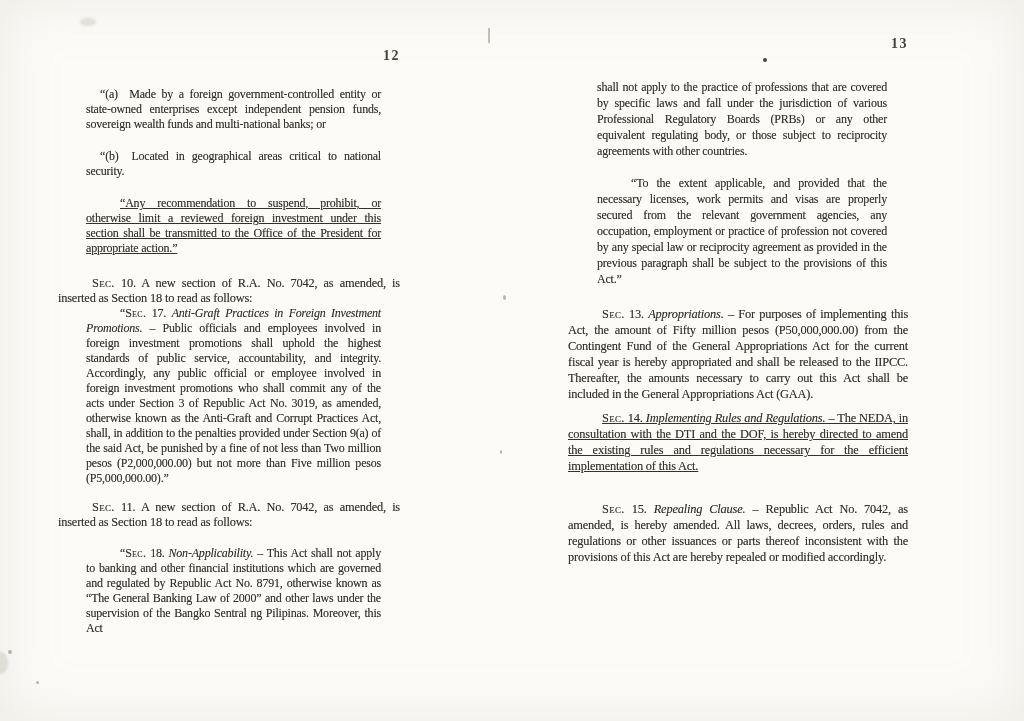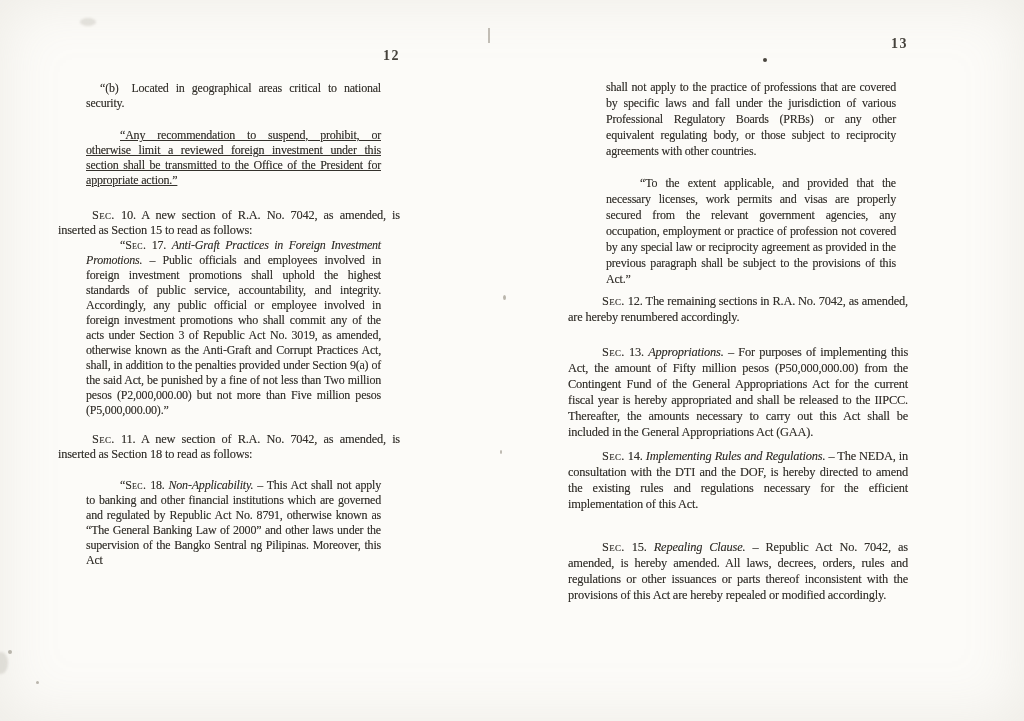--- a/index.html
+++ b/index.html
@@ -20,77 +20,77 @@
     color:#45423c;font-weight:bold;
   }
   .para{
     margin:0;text-align:justify;
     letter-spacing:-0.2px;
     text-shadow:0 0 .5px rgba(55,52,47,.45);
   }
   #page-12 .para{font-size:12.4px;line-height:15px;}
   #page-13 .para{font-size:12.4px;line-height:16px;}
   #page-12 .quote{margin-left:28px;width:295px;font-size:12px;}
-  #page-13 .quote{margin-left:38px;width:290px;font-size:12px;}
+  #page-13 .quote{margin-left:29px;width:290px;font-size:12px;}
   .ind-lg{text-indent:34px;}
   .ind-sm{text-indent:14px;}
   .ind-0{text-indent:0;}
   .sc{font-variant:small-caps;letter-spacing:.3px;}
   .it{font-style:italic;}
   
   .p12-1{margin-top:23px;}
   .p12-2{margin-top:17px;}
   .p12-3{margin-top:17px;text-decoration:underline;}
   .p12-4{margin-top:20px;}
   .p12-5{margin-top:0;}
   .p12-6{margin-top:14px;}
   .p12-7{margin-top:16px;}
   .p13-1{margin-top:27px;}
   .p13-2{margin-top:16px;}
   .p13-3{margin-top:6px;}
   .p13-4{margin-top:19px;}
-  .p13-5{margin-top:8px;}
+  .p13-5{margin-top:8px;text-decoration:underline;}
   .p13-6{margin-top:27px;}
   .p13-7{margin-top:9px;}
   
   .speck{position:absolute;background:#b9b5ac;border-radius:50%;}
   .mark-dot{position:absolute;left:763px;top:58px;width:4px;height:4px;background:#4a463f;border-radius:50%;}
   .gutter-tick{position:absolute;left:488px;top:28px;width:1.5px;height:15px;background:#a9a49a;opacity:.7;}
   .smudge{position:absolute;background:rgba(160,155,145,.25);border-radius:50%;filter:blur(1px);}
 </style>
 </head>
 <body>
 
 <div id="canvas">
 
   <div class="page" id="page-12">
     <p class="pagenum">12</p>
 
+    <p class="para quote ind-sm p12-1"><span class="t">“(a)  Made by a foreign government-controlled entity or state-owned enterprises except independent pension funds, sovereign wealth funds and multi-national banks; or</span></p>
 
     <p class="para quote ind-sm p12-2"><span class="t">“(b)  Located in geographical areas critical to national security.</span></p>
 
     <p class="para quote ind-lg p12-3"><span class="t">“Any recommendation to suspend, prohibit, or otherwise limit a reviewed foreign investment under this section shall be transmitted to the Office of the President for appropriate action.”</span></p>
 
-    <p class="para ind-lg p12-4"><span class="sc">Sec.</span><span class="t"> 10. A new section of R.A. No. 7042, as amended, is inserted as Section 15 to read as follows:</span></p>
+    <p class="para ind-lg p12-4"><span class="sc">Sec.</span><span class="t"> 10. A new section of R.A. No. 7042, as amended, is inserted as Section 18 to read as follows:</span></p>
 
     <p class="para quote ind-lg p12-5"><span class="t">“</span><span class="sc">Sec.</span><span class="t"> 17. </span><span class="it">Anti-Graft Practices in Foreign Investment Promotions.</span><span class="t"> – Public officials and employees involved in foreign investment promotions shall uphold the highest standards of public service, accountability, and integrity. Accordingly, any public official or employee involved in foreign investment promotions who shall commit any of the acts under Section 3 of Republic Act No. 3019, as amended, otherwise known as the Anti-Graft and Corrupt Practices Act, shall, in addition to the penalties provided under Section 9(a) of the said Act, be punished by a fine of not less than Two million pesos (P2,000,000.00) but not more than Five million pesos (P5,000,000.00).”</span></p>
 
     <p class="para ind-lg p12-6"><span class="sc">Sec.</span><span class="t"> 11. A new section of R.A. No. 7042, as amended, is inserted as Section 18 to read as follows:</span></p>
 
     <p class="para quote ind-lg p12-7"><span class="t">“</span><span class="sc">Sec.</span><span class="t"> 18. </span><span class="it">Non-Applicability.</span><span class="t"> – This Act shall not apply to banking and other financial institutions which are governed and regulated by Republic Act No. 8791, otherwise known as “The General Banking Law of 2000” and other laws under the supervision of the Bangko Sentral ng Pilipinas. Moreover, this Act</span></p>
   </div>
 
   <div class="page" id="page-13">
     <p class="pagenum">13</p>
 
     <p class="para quote ind-0 p13-1"><span class="t">shall not apply to the practice of professions that are covered by specific laws and fall under the jurisdiction of various Professional Regulatory Boards (PRBs) or any other equivalent regulating body, or those subject to reciprocity agreements with other countries.</span></p>
 
     <p class="para quote ind-lg p13-2"><span class="t">“To the extent applicable, and provided that the necessary licenses, work permits and visas are properly secured from the relevant government agencies, any occupation, employment or practice of profession not covered by any special law or reciprocity agreement as provided in the previous paragraph shall be subject to the provisions of this Act.”</span></p>
 
-    <p class="para ind-lg p13-3"><span class="sc">Sec.</span><span class="t"> 12. The remaining sections in R.A. No. 7042, as amended, are hereby renumbered accordingly.</span></p>
 
     <p class="para ind-lg p13-4"><span class="sc">Sec.</span><span class="t"> 13. </span><span class="it">Appropriations.</span><span class="t"> – For purposes of implementing this Act, the amount of Fifty million pesos (P50,000,000.00) from the Contingent Fund of the General Appropriations Act for the current fiscal year is hereby appropriated and shall be released to the IIPCC. Thereafter, the amounts necessary to carry out this Act shall be included in the General Appropriations Act (GAA).</span></p>
 
     <p class="para ind-lg p13-5"><span class="sc">Sec.</span><span class="t"> 14. </span><span class="it">Implementing Rules and Regulations.</span><span class="t"> – The NEDA, in consultation with the DTI and the DOF, is hereby directed to amend the existing rules and regulations necessary for the efficient implementation of this Act.</span></p>
 
     <p class="para ind-lg p13-6"><span class="sc">Sec.</span><span class="t"> 15. </span><span class="it">Repealing Clause.</span><span class="t"> – Republic Act No. 7042, as amended, is hereby amended. All laws, decrees, orders, rules and regulations or other issuances or parts thereof inconsistent with the provisions of this Act are hereby repealed or modified accordingly.</span></p>
 
   </div>
 
   <div class="mark-dot"></div>

